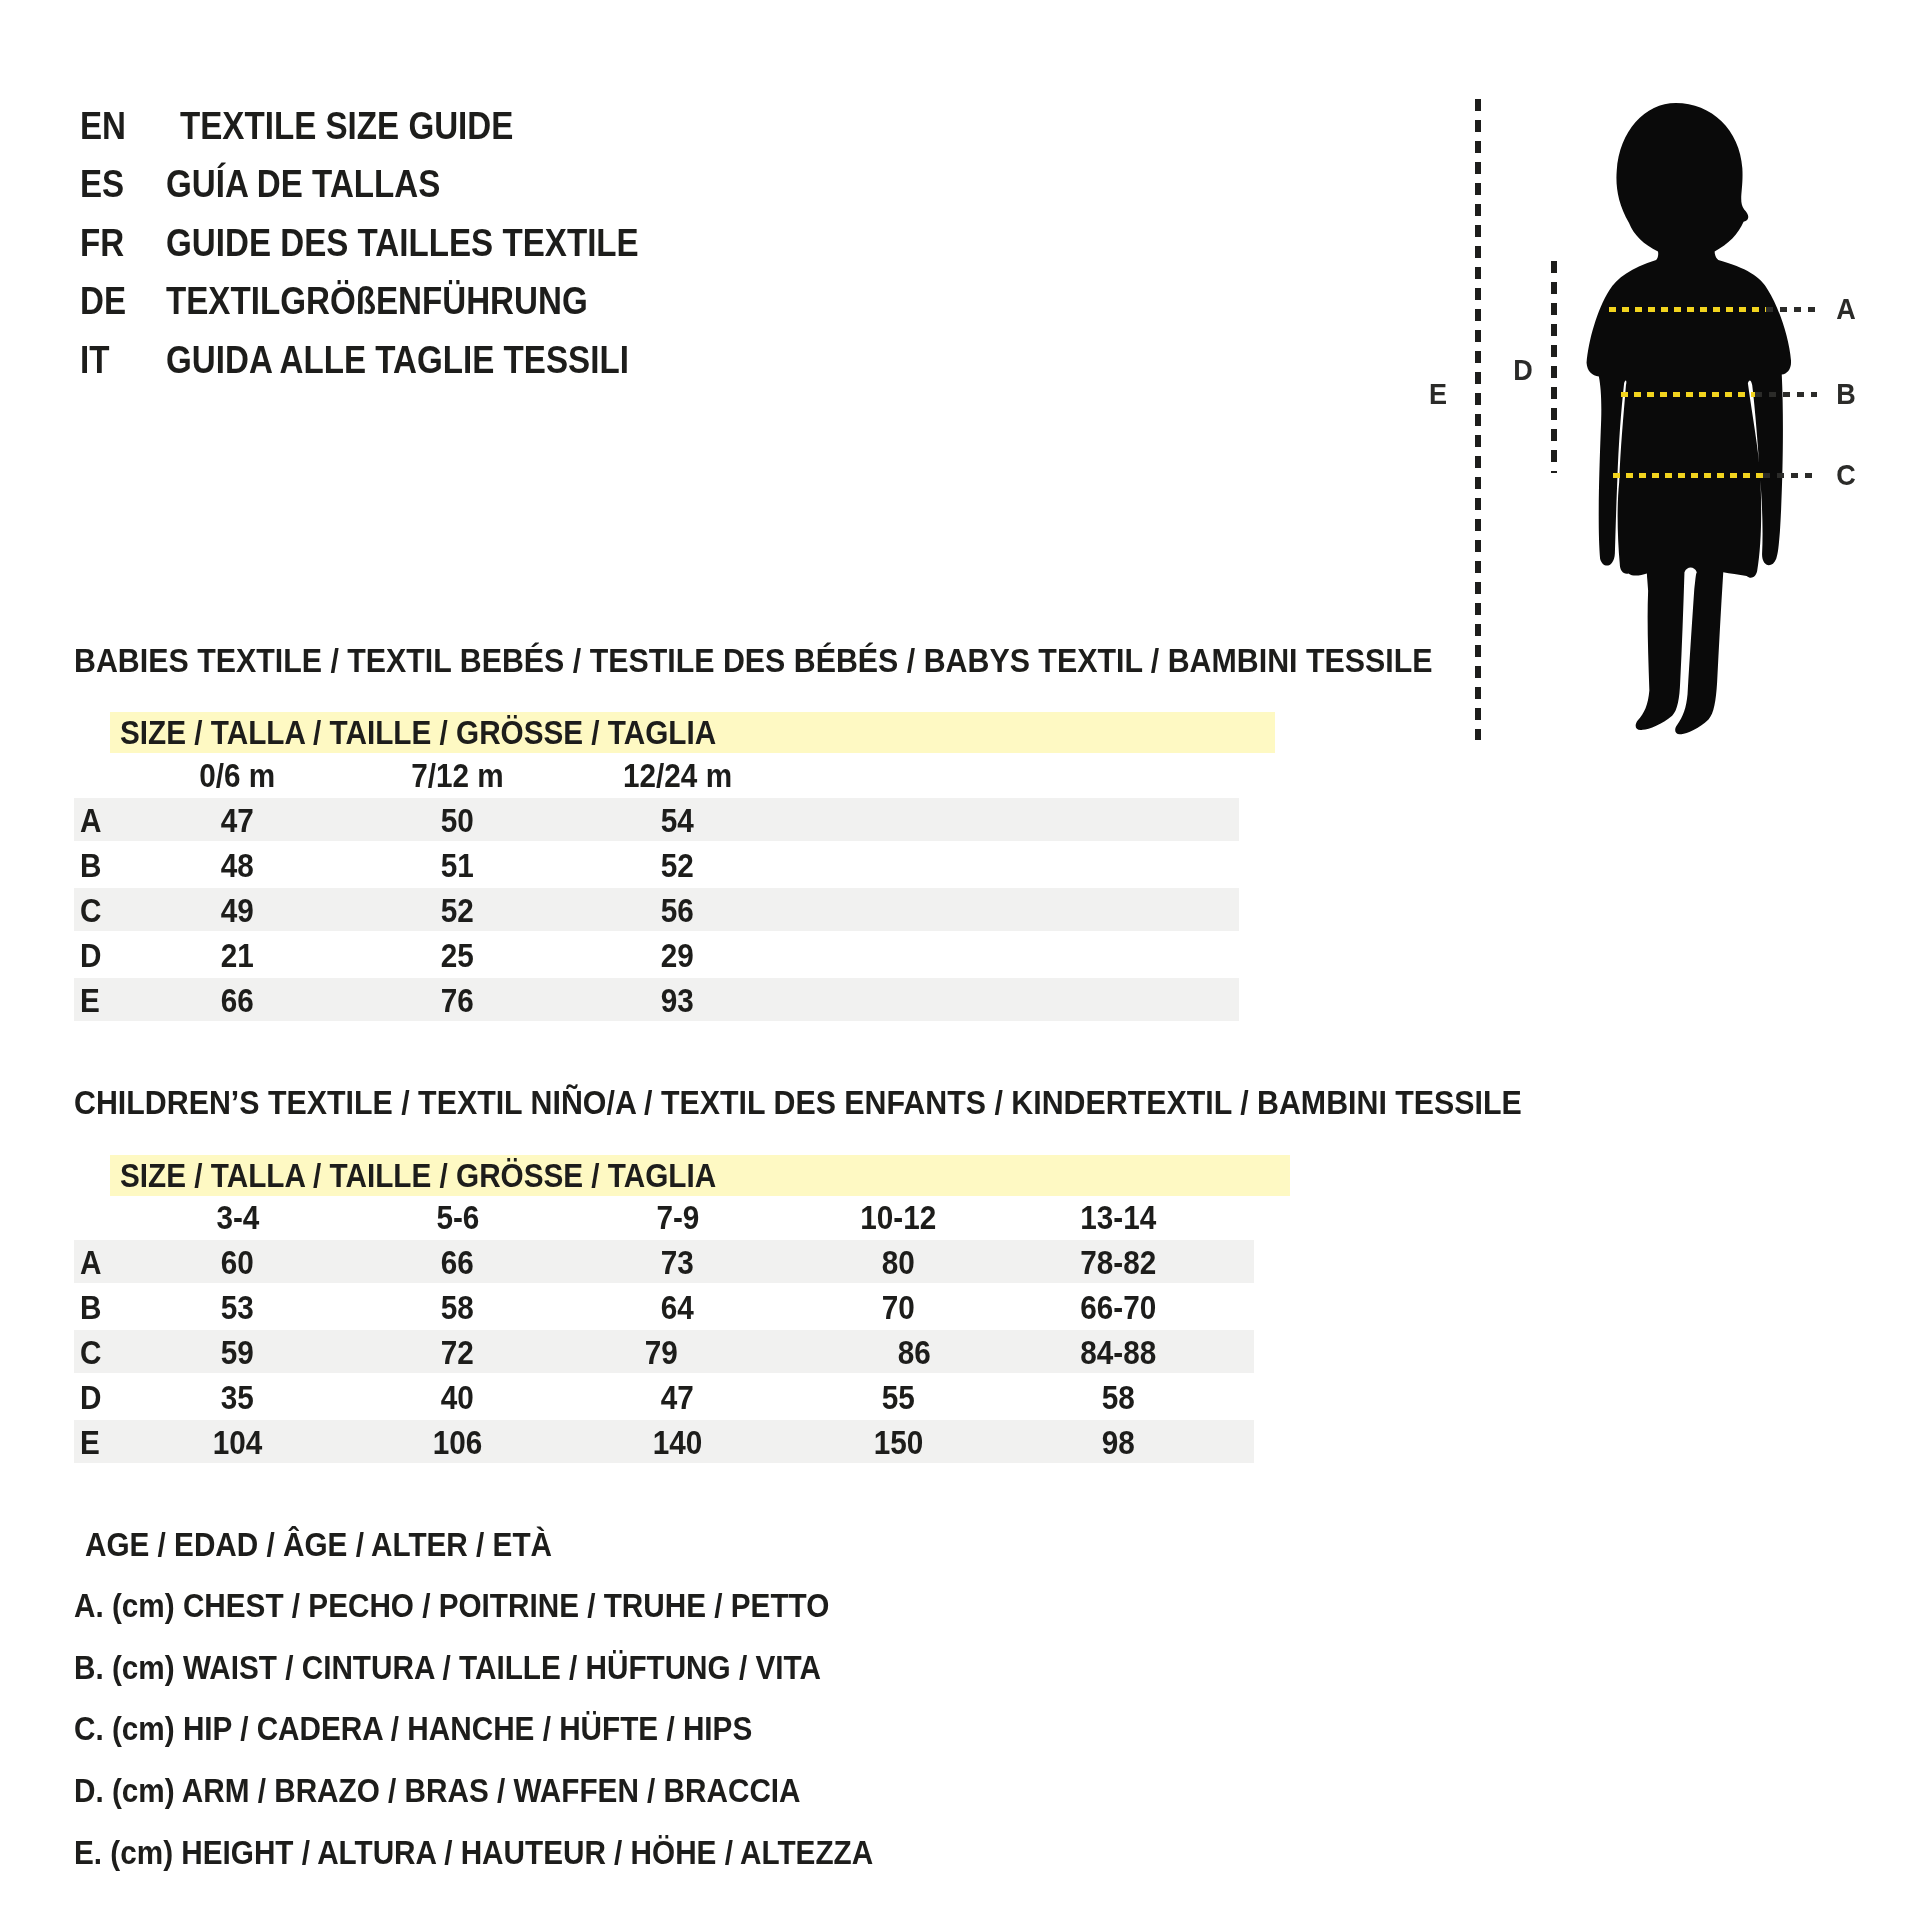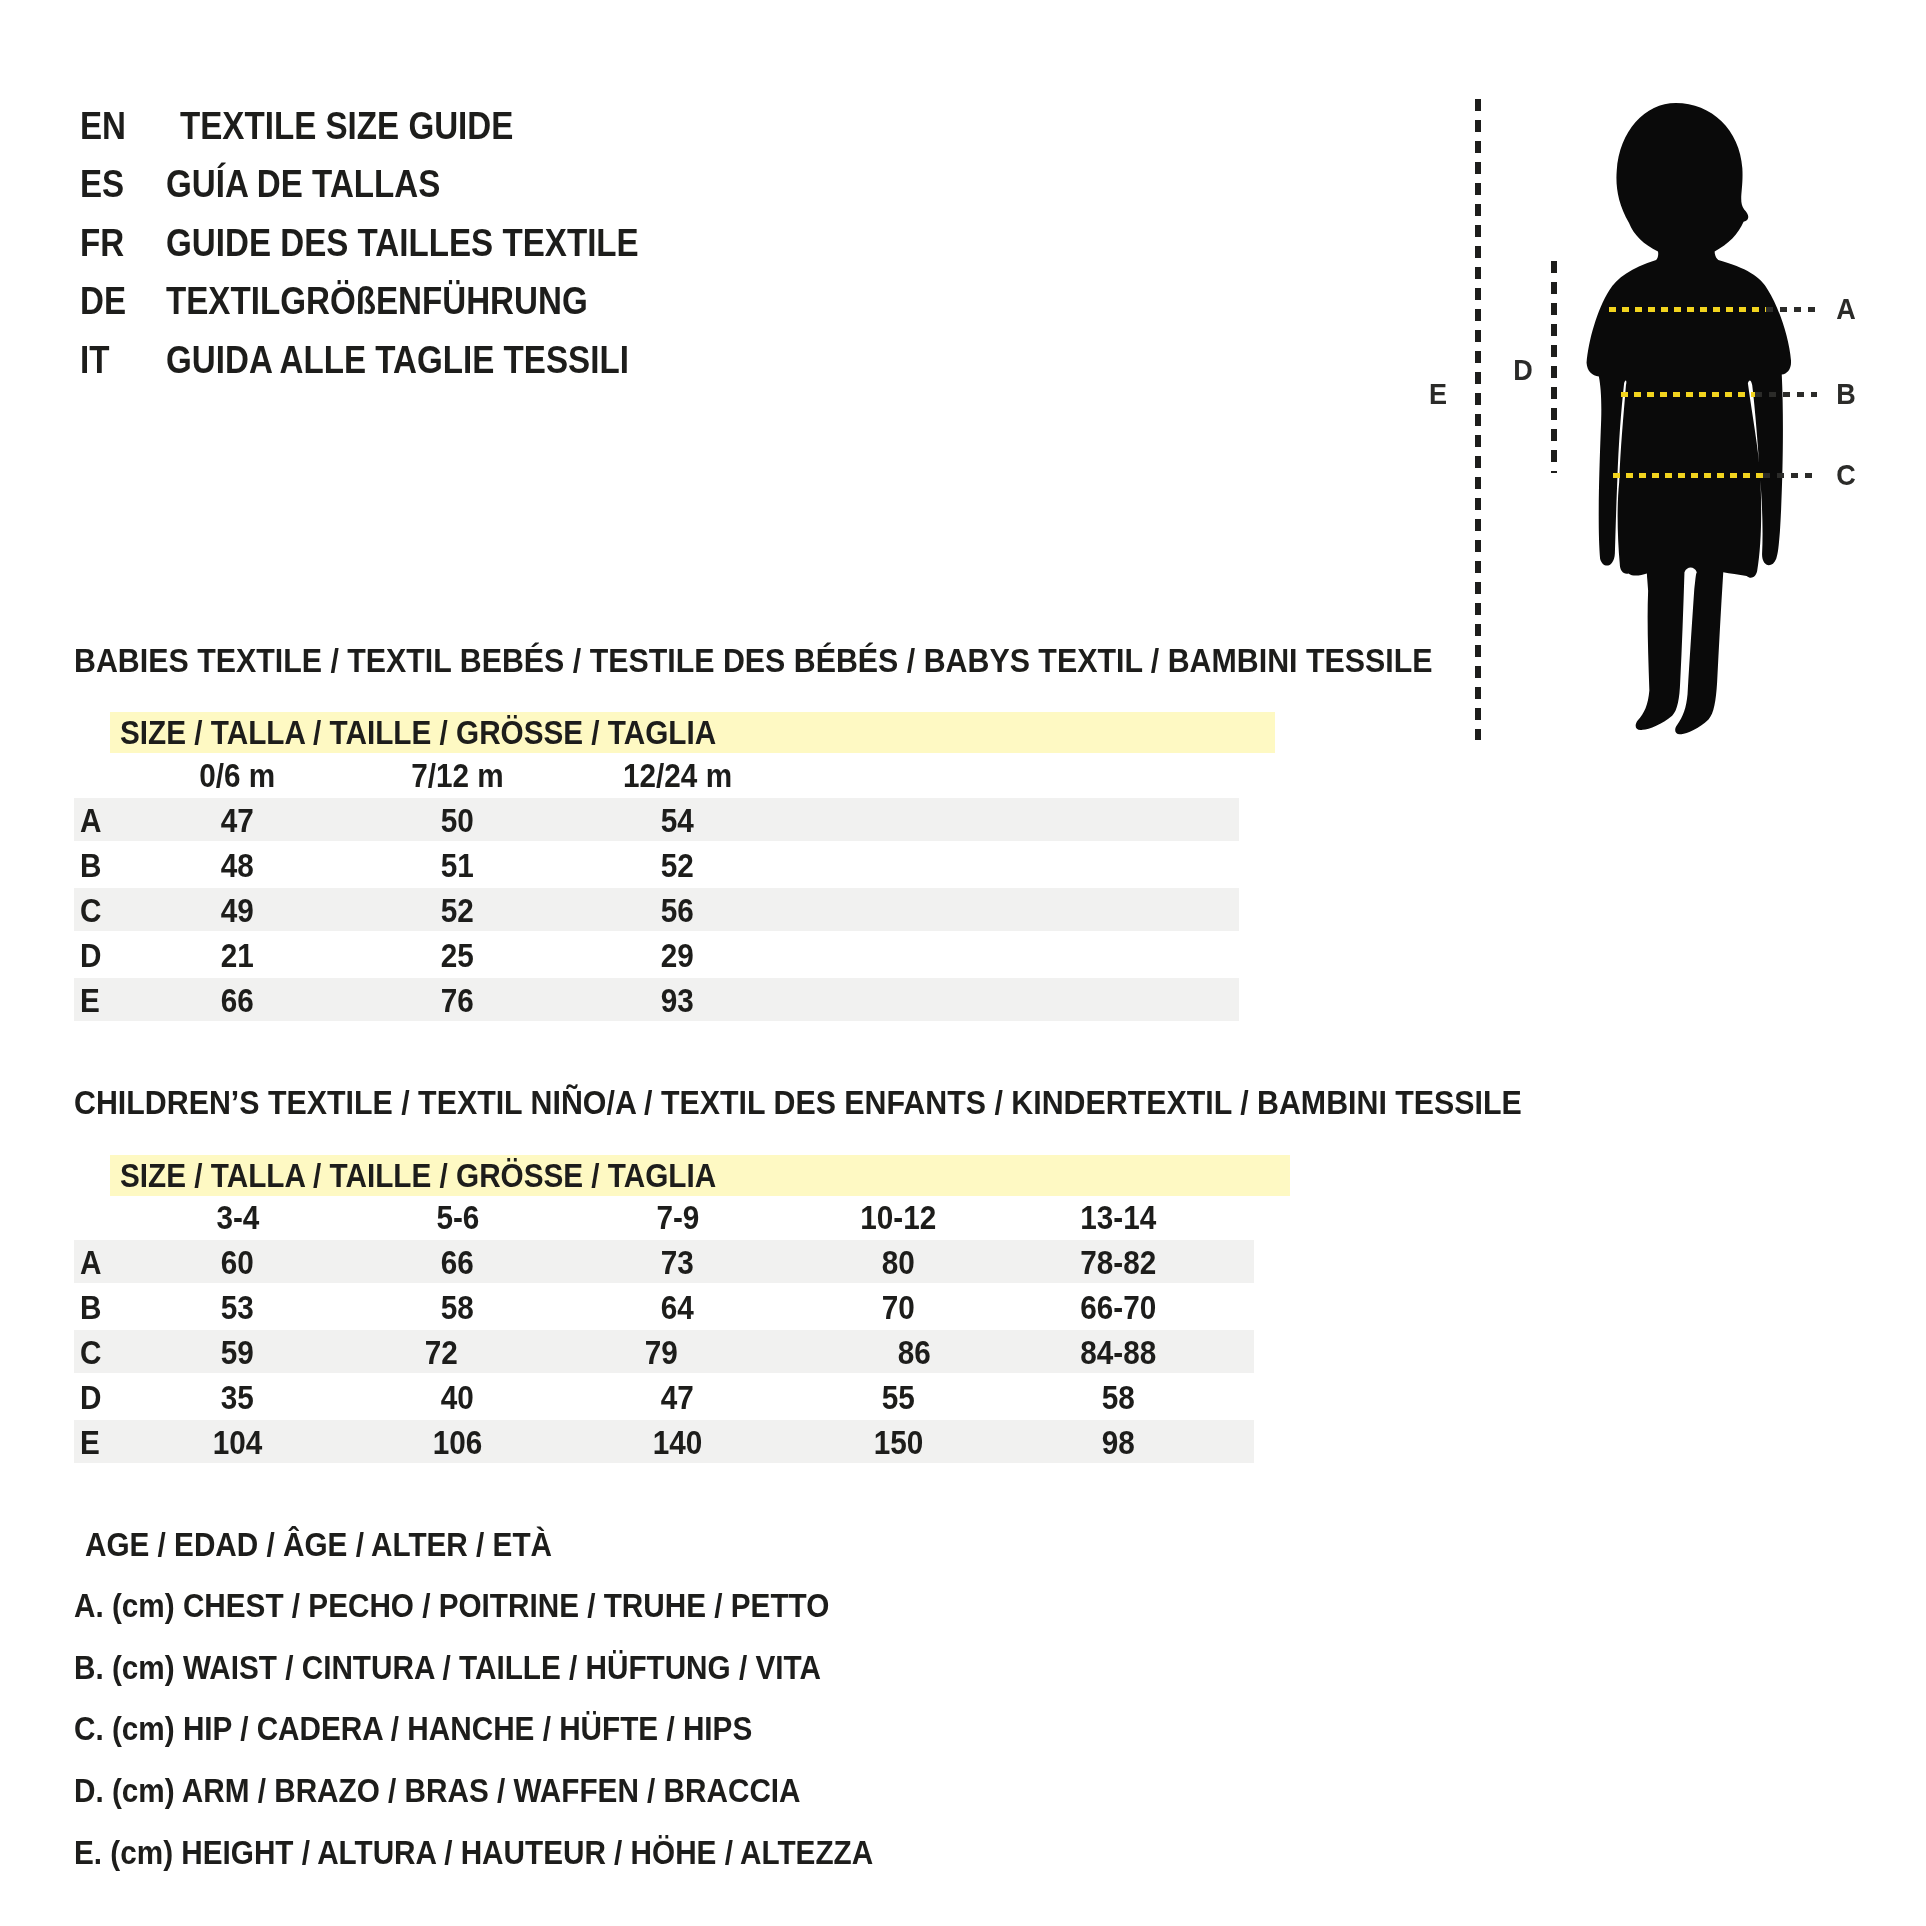--- a/index.html
+++ b/index.html
@@ -193,21 +193,21 @@
     <div class="lab txt t53 oL s90"><span class="in">B</span></div>
     <div class="cell txt t53 oC s90" style="left:71px"><span class="in">53</span></div>
     <div class="cell txt t53 oC s90" style="left:291px"><span class="in">58</span></div>
     <div class="cell txt t53 oC s90" style="left:511px"><span class="in">64</span></div>
     <div class="cell txt t53 oC s90" style="left:732px"><span class="in">70</span></div>
     <div class="cell txt t53 oC s90" style="left:952px"><span class="in">66-70</span></div>
   </div>
   <div class="row stripe" style="top:1330px;width:1180px">
     <div class="lab txt t53 oL s90"><span class="in">C</span></div>
     <div class="cell txt t53 oC s90" style="left:71px"><span class="in">59</span></div>
-    <div class="cell txt t53 oC s90" style="left:275px"><span class="in">72</span></div>
+    <div class="cell txt t53 oC s90" style="left:291px"><span class="in">72</span></div>
     <div class="cell txt t53 oC s90" style="left:495px"><span class="in">79</span></div>
     <div class="cell txt t53 oC s90" style="left:748px"><span class="in">86</span></div>
     <div class="cell txt t53 oC s90" style="left:952px"><span class="in">84-88</span></div>
   </div>
   <div class="row" style="top:1375px;width:1180px">
     <div class="lab txt t53 oL s90"><span class="in">D</span></div>
     <div class="cell txt t53 oC s90" style="left:71px"><span class="in">35</span></div>
     <div class="cell txt t53 oC s90" style="left:291px"><span class="in">40</span></div>
     <div class="cell txt t53 oC s90" style="left:511px"><span class="in">47</span></div>
     <div class="cell txt t53 oC s90" style="left:732px"><span class="in">55</span></div>

